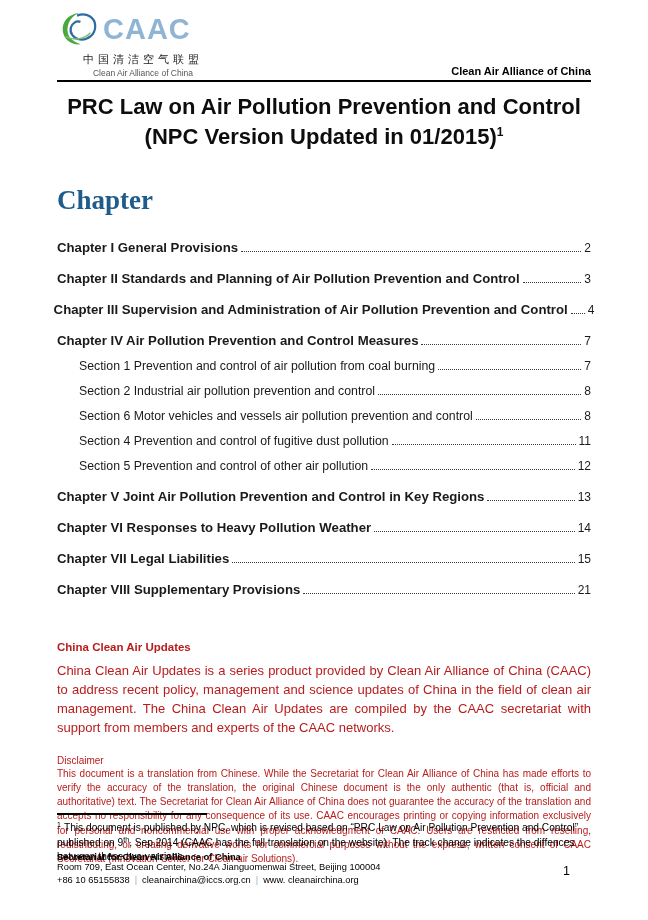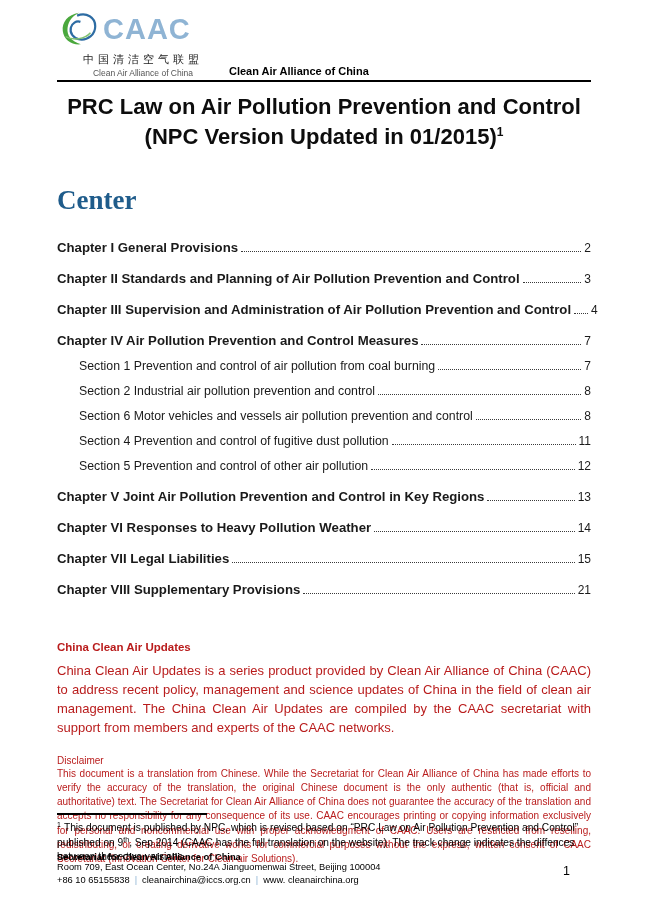--- a/index.html
+++ b/index.html
@@ -8,21 +8,21 @@
     width: 648px; height: 920px;
     position: relative;
     font-family: "Liberation Sans", sans-serif;
     overflow: hidden;
     color: #111;
   }
   .page { padding: 8px 57px 0 57px; }
 
   
   .header-row {
-    display: flex; justify-content: flex-start; align-items: flex-end;
+    display: flex; justify-content: space-between; align-items: flex-end;
     border-bottom: 2px solid #000; padding-bottom: 2px;
   }
   .logo { display: flex; flex-direction: column; width: 172px; }
   .logo-top { display: flex; align-items: center; }
   .logo-mark { width: 44px; height: 42px; flex: none; }
   .logo-caac {
     font-size: 29px; font-weight: 700; color: #8FB4D4;
     letter-spacing: 1px; line-height: 1; margin-left: 2px;
   }
   .logo-cn {
@@ -43,21 +43,21 @@
   
   .content-heading {
     margin-top: 34px;
     font-family: "Liberation Serif", serif;
     font-weight: 700; font-size: 27px; color: #1F5C8B;
   }
 
   
   .toc { margin-top: 24px; }
   .toc-row { display: flex; align-items: flex-end; color: #1a1a1a; }
-  .toc-row.chapter { font-weight: 700; font-size: 13.2px; margin-top: 16px; }
+  .toc-row.chapter { font-weight: 700; font-size: 13.2px; margin-top: 16px; justify-content: center; }
   .toc-row.section { font-weight: 400; font-size: 12.3px; margin-top: 11px; padding-left: 22px; text-align: center; }
   .toc-label { white-space: nowrap; }
   .leader {
     flex: 1; min-width: 14px;
     border-bottom: 1.6px dotted #3a3a3a;
     margin: 0 3px 3px 3px;
   }
   .toc-page { font-weight: 400; font-size: 12px; flex: none; }
 
   
@@ -101,21 +101,21 @@
       <div class="logo-en">Clean Air Alliance of China</div>
     </div>
     <div class="header-right">Clean Air Alliance of China</div>
   </div>
 
   <div class="title">
     <span>PRC Law on Air Pollution Prevention and Control</span><br>
     <span>(NPC Version Updated in 01/2015)</span><sup>1</sup>
   </div>
 
-  <div class="content-heading">Center</div>
+  <div class="content-heading">Chapter</div>
 
   <div class="toc">
     <div class="toc-row chapter">
       <span class="toc-label">Chapter I General Provisions</span>
       <span class="leader"></span>
       <span class="toc-page">2</span>
     </div>
     <div class="toc-row chapter">
       <span class="toc-label">Chapter II Standards and Planning of Air Pollution Prevention and Control</span>
       <span class="leader"></span>

